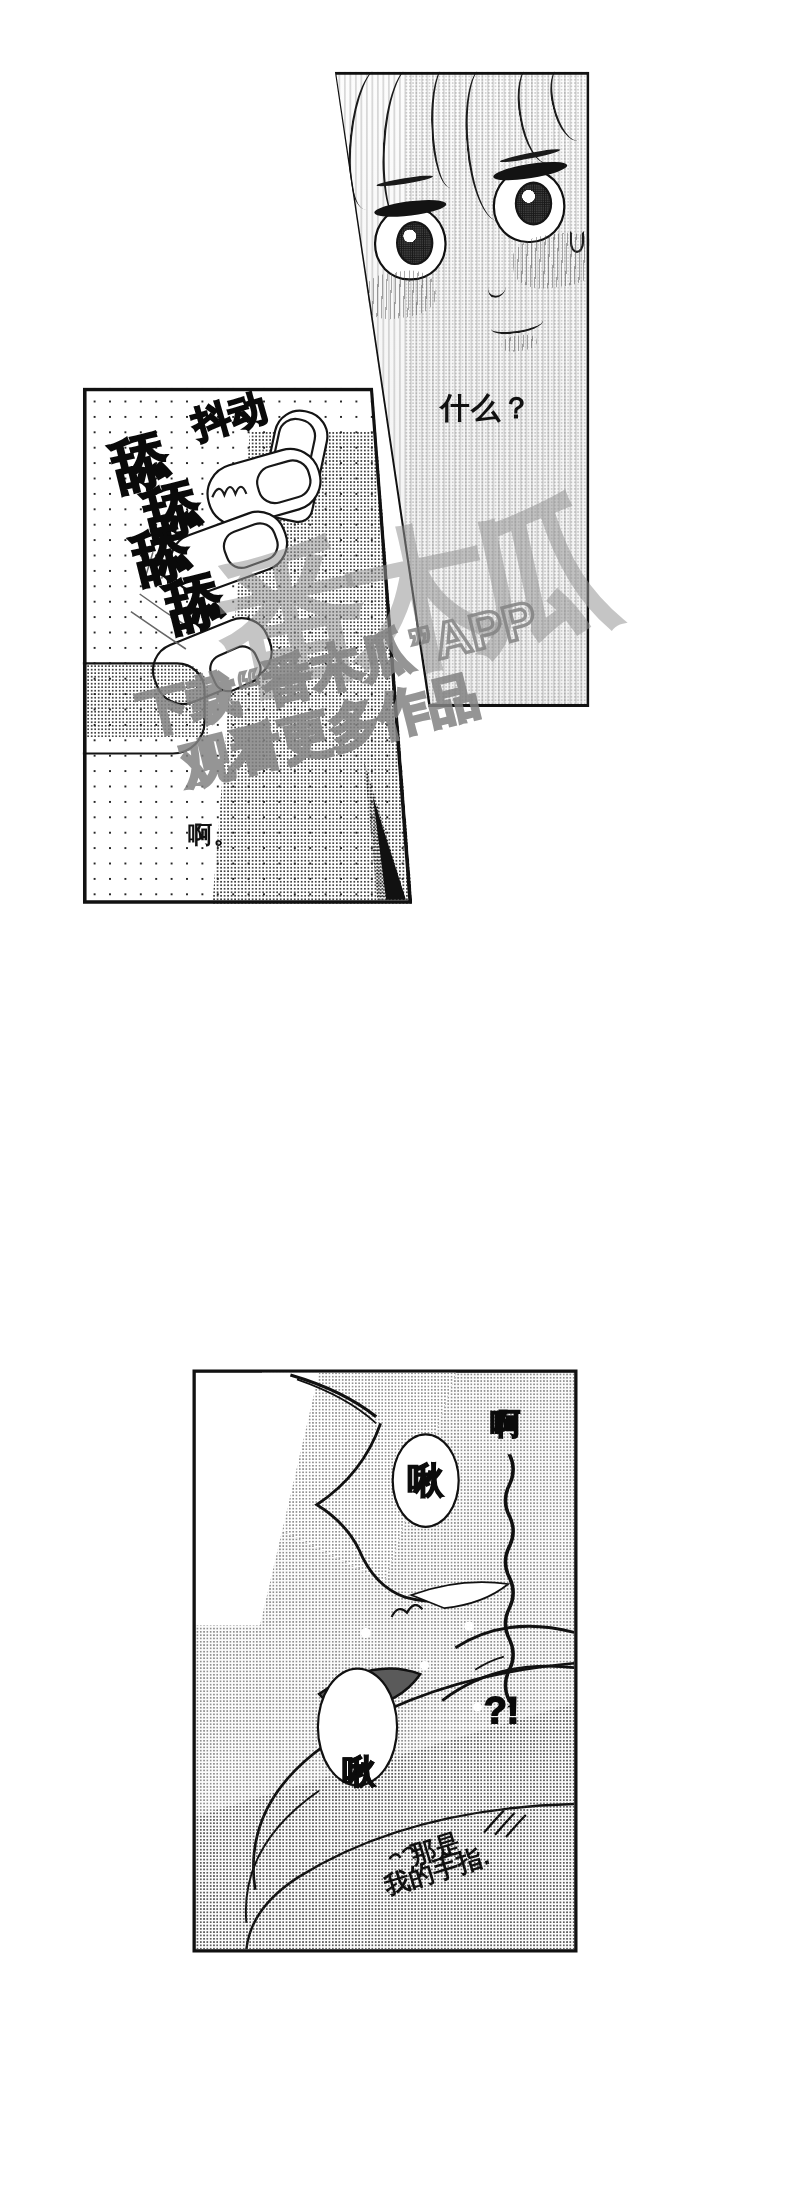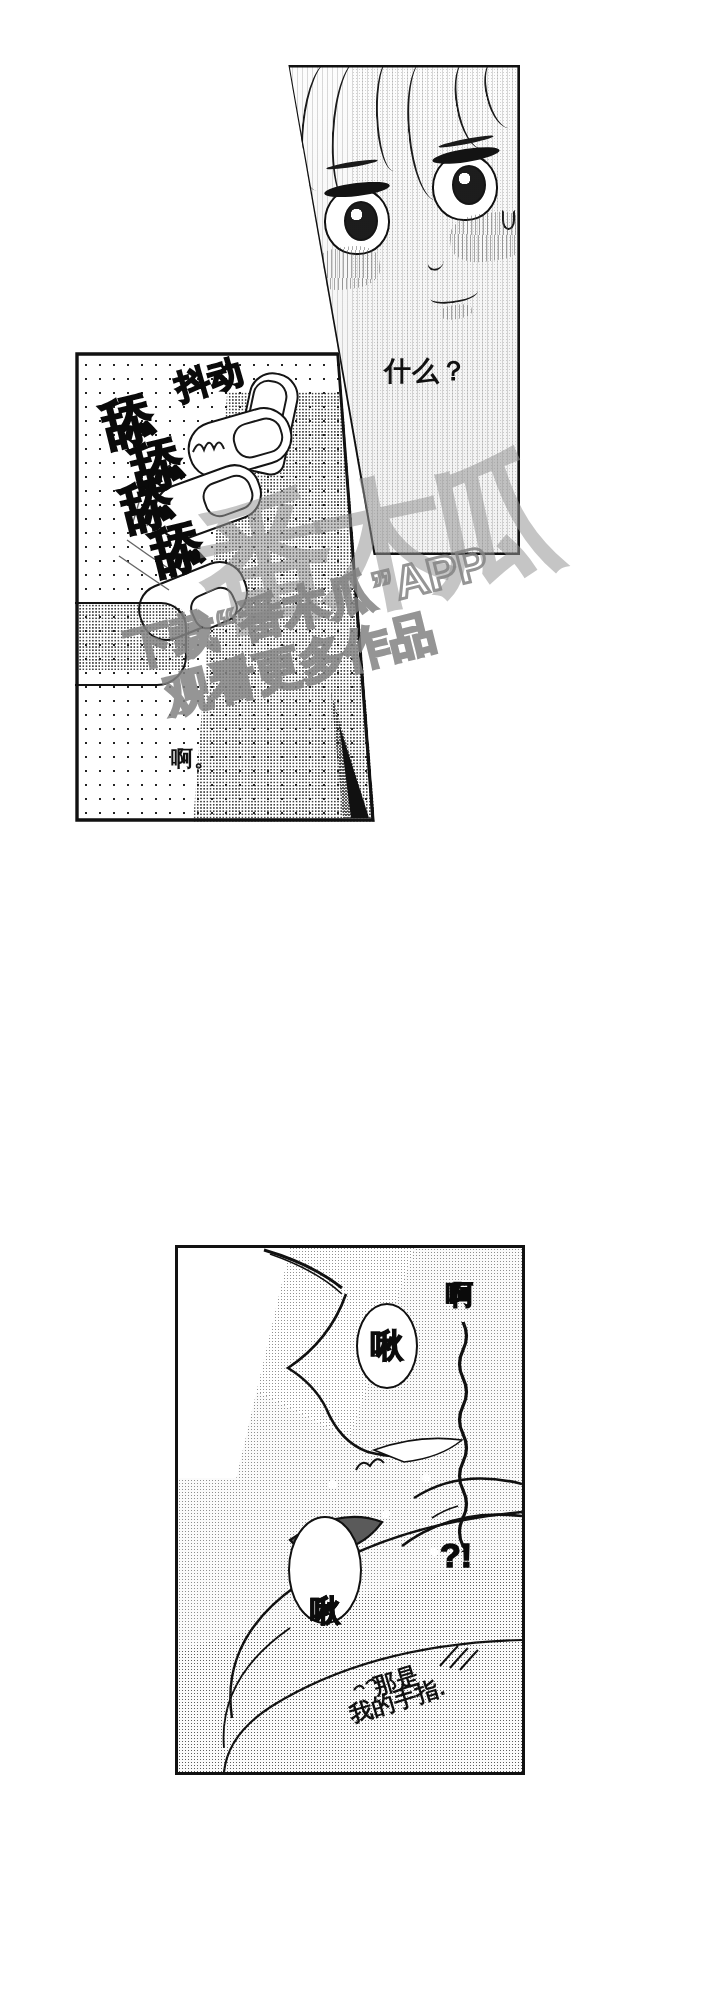--- a/index.html
+++ b/index.html
@@ -24,24 +24,24 @@
   
   .panel {
     position: absolute;
     box-sizing: border-box;
     overflow: hidden;
     background: #ffffff;
   }
 
   
   #panel1 {
-    left: 280px;
+    left: 296px;
     top: 65px;
     width: 240px;
-    height: 490px;
+    height: 578px;
     border: none;
     clip-path: polygon(3.5% 0%, 100% 0%, 100% 100%, 39% 100%);
     background:
       
       repeating-linear-gradient(90deg,
         rgba(90,90,90,0.00) 0px, rgba(90,90,90,0.00) 2px,
         rgba(90,90,90,0.22) 2px, rgba(90,90,90,0.22) 3px),
       linear-gradient(180deg, #fdfdfd 0%, #f7f7f7 40%, #f2f2f2 100%);
     background-size: 5px 100%, 100% 100%;
   }

